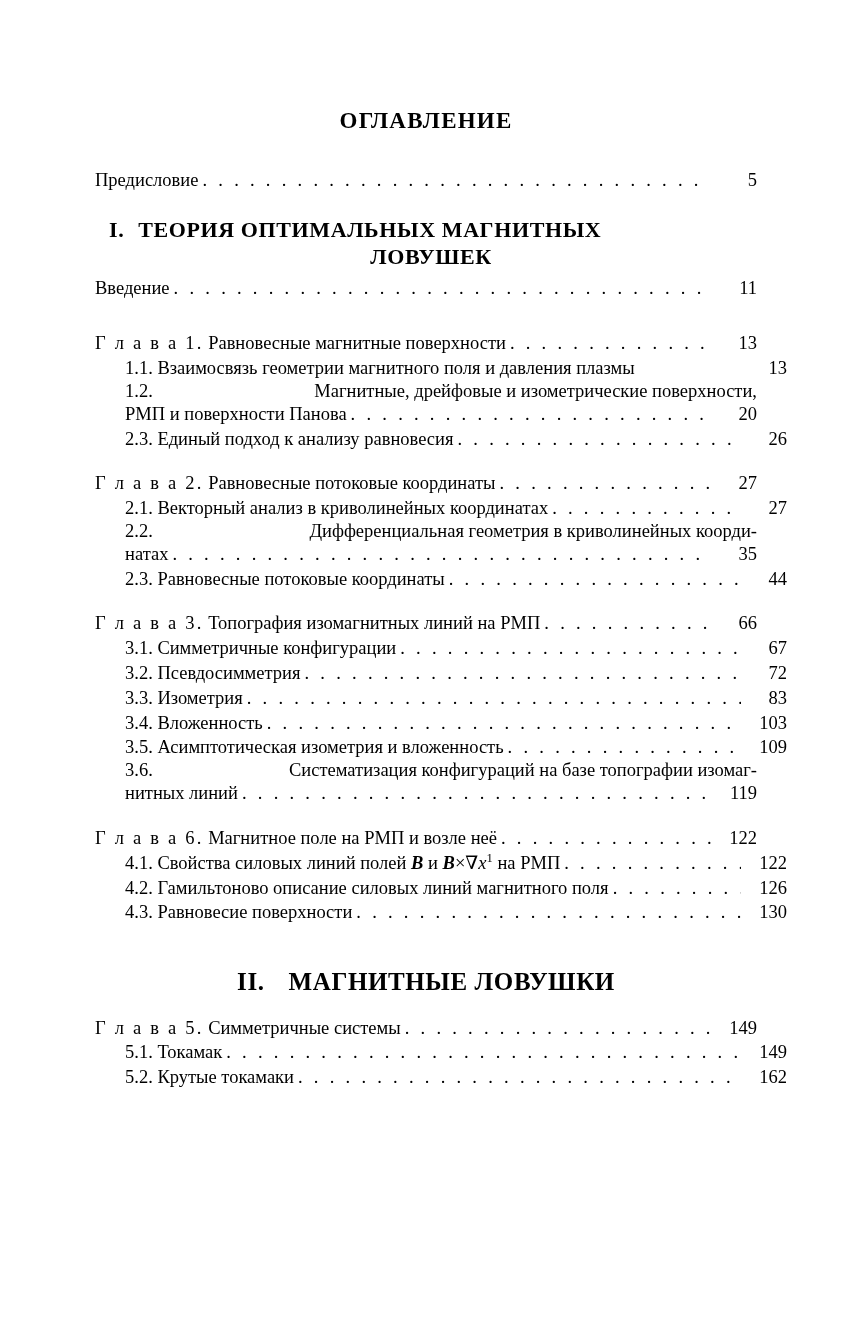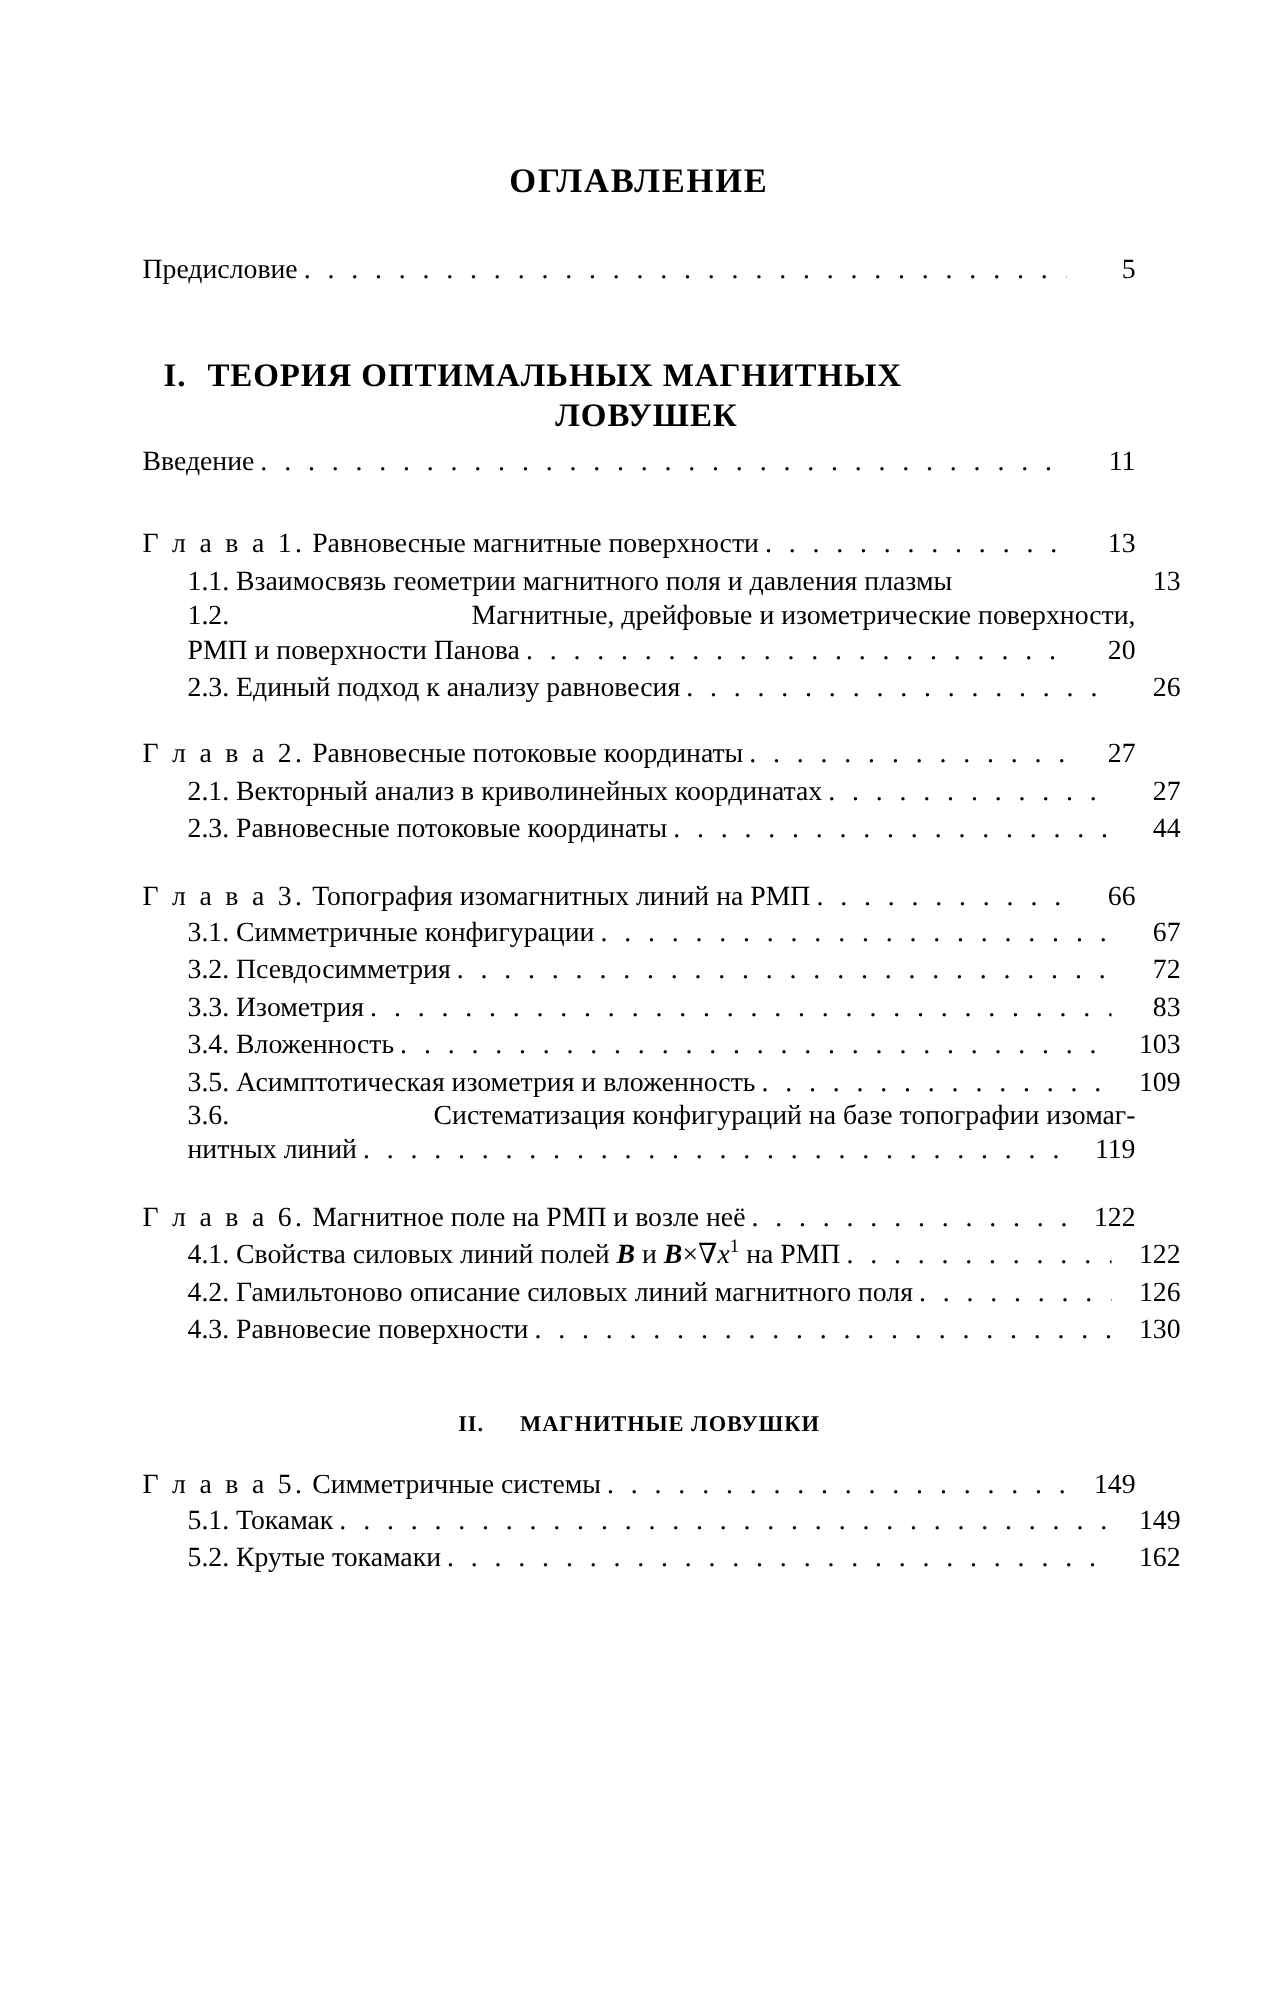--- a/index.html
+++ b/index.html
@@ -64,21 +64,21 @@
   }
   .page-num {
     flex: 0 0 auto;
     width: 42px;
     text-align: right;
     font-size: 18.5px;
   }
 
   
   .preface {
-    margin-bottom: 44px;
+    margin-bottom: 24px;
   }
 
   
   .part {
     margin: 0 0 4px 0;
     text-align: center;
     font-weight: bold;
     font-size: 22px;
     letter-spacing: 0.6px;
     line-height: 1.22;
@@ -91,21 +91,21 @@
     text-align: left;
   }
   .part-1 .part-line2 {
     display: block;
     text-align: center;
   }
   .part-2 {
     text-align: center;
     margin-top: 42px;
     margin-bottom: 18px;
-    font-size: 15px;
+    font-size: 25px;
   }
   .part-2 .part-num { margin-right: 24px; }
 
   
   .intro {
     margin-top: 6px;
     margin-bottom: 30px;
     font-family: Liberation Serif, serif;
   }
 
@@ -218,20 +218,32 @@
         <span class="leader"></span>
         <span class="page-num">27</span>
       </div>
 
       <div class="toc-row section-row">
         <span class="toc-label"><span>2.1.</span> <span>Векторный анализ в криволинейных координатах</span></span>
         <span class="leader"></span>
         <span class="page-num">27</span>
       </div>
 
+      <div class="section-multi">
+        <div class="just-line">
+          <span class="w">2.2.</span>
+          <span class="sp"></span>
+          <span class="w">Дифференциальная геометрия в криволинейных коорди-</span>
+        </div>
+        <div class="last-line toc-row">
+          <span class="tail">натах</span>
+          <span class="leader"></span>
+          <span class="page-num">35</span>
+        </div>
+      </div>
 
       <div class="toc-row section-row">
         <span class="toc-label"><span>2.3.</span> <span>Равновесные потоковые координаты</span></span>
         <span class="leader"></span>
         <span class="page-num">44</span>
       </div>
     </div>
 
     <div class="chapter-group">
       <div class="toc-row chapter-head">

